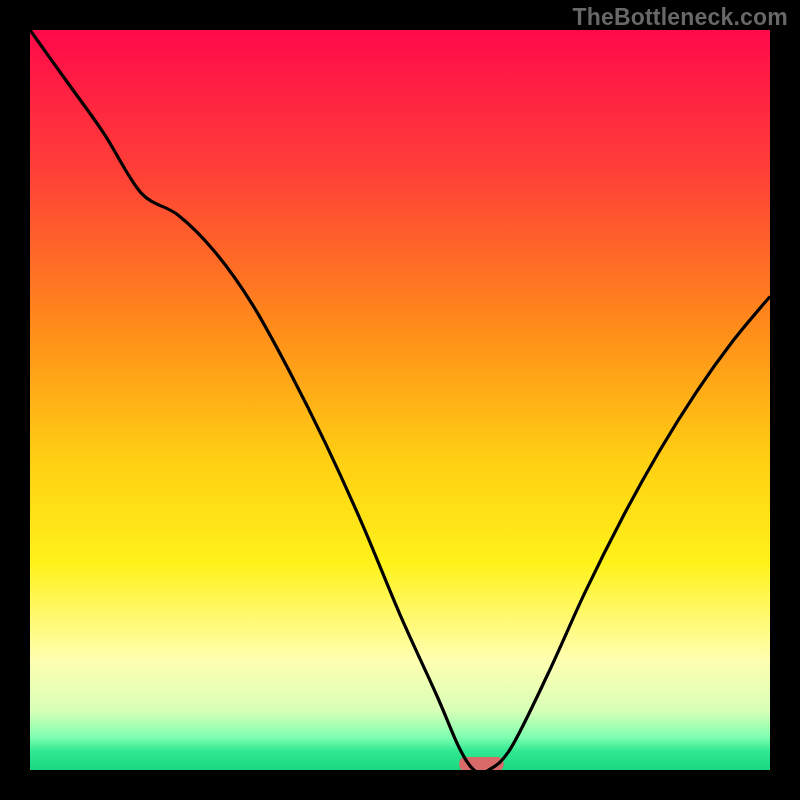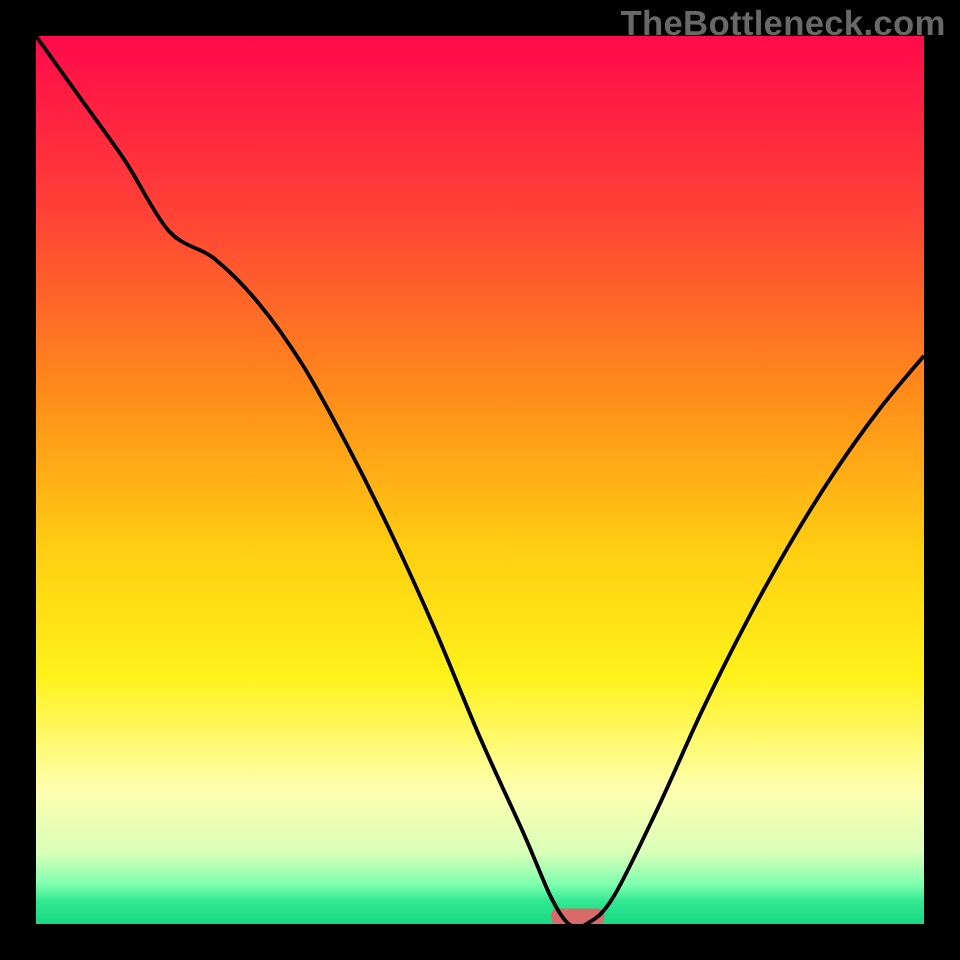--- a/index.html
+++ b/index.html
@@ -23,21 +23,21 @@
     left: 30px;
     top: 30px;
     width: 740px;
     height: 740px;
   }
   .watermark {
     position: absolute;
     top: 4px;
     right: 12px;
     font-family: Arial, Helvetica, sans-serif;
-    font-size: 29px;
+    font-size: 23px;
     font-weight: 600;
     color: #686868;
     letter-spacing: 0.2px;
     text-align: right;
   }
   svg {
     display: block;
   }
 </style>
 </head>

